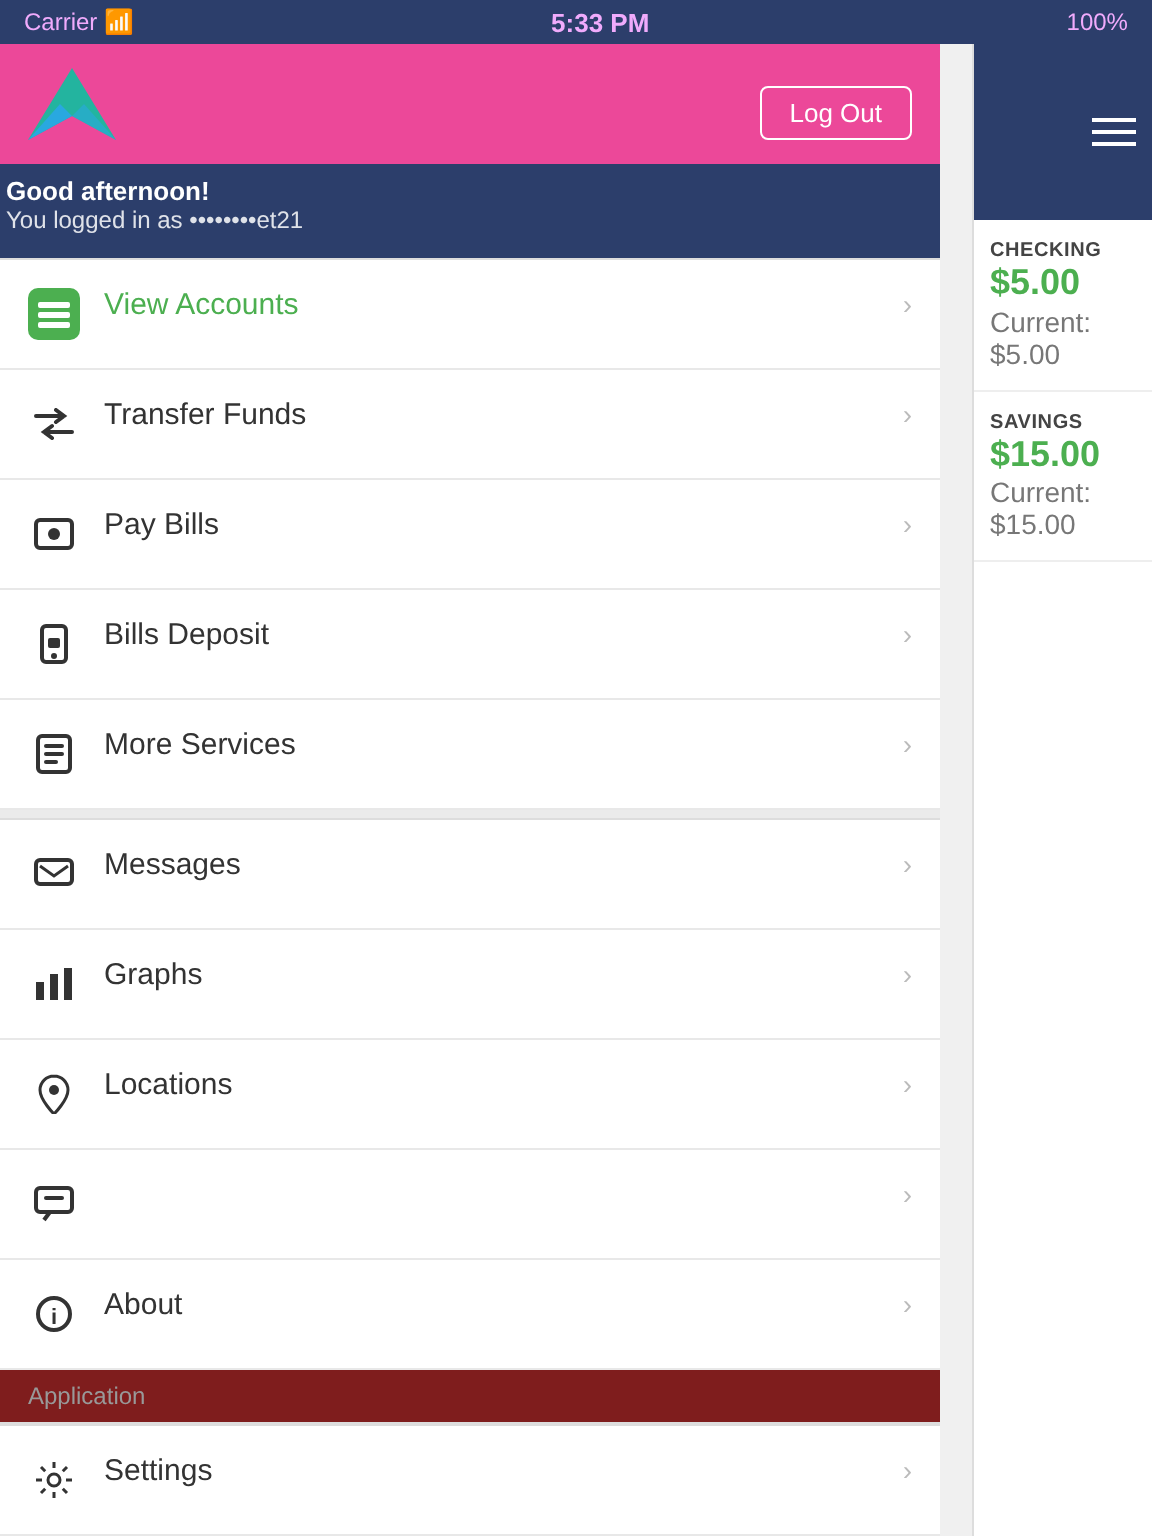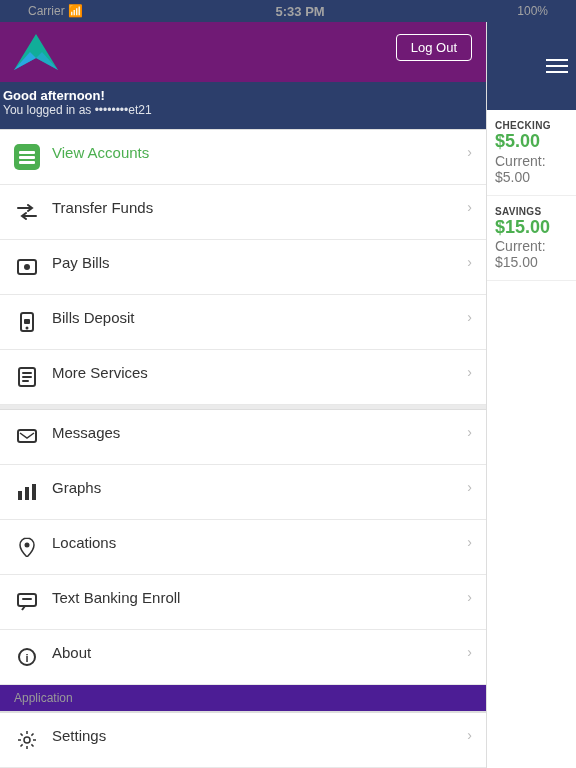--- a/index.html
+++ b/index.html
@@ -9,26 +9,26 @@
       font-family: -apple-system, BlinkMacSystemFont, 'Helvetica Neue', Arial, sans-serif;
       background: #f0f0f0;
       display: flex;
       flex-direction: column;
       overflow: hidden;
     }
 
     
     .status-bar {
       background: #2c3e6b;
-      color: #a3a3a3;
+      color: #f0abfc;
       font-size: 12px;
       display: flex;
       justify-content: space-between;
       align-items: center;
-      padding: 4px 28px;
+      padding: 4px 12px;
       height: 22px;
     }
     .status-bar .time { font-weight: 600; font-size: 13px; }
     .status-bar .right { display: flex; gap: 6px; align-items: center; }
 
     
     .app-container {
       display: flex;
       flex: 1;
       overflow: hidden;
@@ -38,25 +38,25 @@
     .nav-panel {
       flex: 1;
       background: #f5f5f5;
       display: flex;
       flex-direction: column;
       overflow: hidden;
     }
 
     
     .nav-header {
-      background: #701a75;
+      background: #ec4899;
       padding: 12px 14px;
       display: flex;
       justify-content: space-between;
-      align-items: flex-start;
+      align-items: flex-end;
     }
     .nav-header .logo {
       width: 44px;
       height: 36px;
     }
     .logout-btn {
       background: transparent;
       border: 1px solid white;
       color: white;
       padding: 5px 14px;
@@ -109,34 +109,35 @@
       border-radius: 5px;
       color: white;
     }
     .menu-item .chevron {
       position: absolute;
       right: 14px;
       color: #bbb;
       font-size: 14px;
     }
     .section-header {
-      background: #4c1d95;
+      background: #7f1d1d;
       padding: 6px 14px;
       font-size: 12px;
       color: #999;
       border-bottom: 1px solid #ddd;
     }
 
     
     .right-panel {
       width: 90px;
       background: white;
       border-left: 1px solid #ddd;
       display: flex;
       flex-direction: column;
+      margin-left: 16px;
     }
     .right-panel-header {
       background: #2c3e6b;
       padding: 10px 8px;
       display: flex;
       justify-content: flex-end;
       align-items: center;
       height: 88px;
     }
     .hamburger {
@@ -299,21 +300,20 @@
         <span class="chevron">›</span>
       </li>
       <li class="menu-item">
         <span class="icon">
           <svg width="20" height="18" viewBox="0 0 20 18" xmlns="http://www.w3.org/2000/svg">
             <rect x="1" y="1" width="18" height="12" rx="2" stroke="#333" stroke-width="2" fill="none"></rect>
             <path d="M5 17 L8 13" stroke="#333" stroke-width="2"></path>
             <rect x="5" y="5" width="10" height="2" rx="1" fill="#333"></rect>
           </svg>
         </span>
-        <span>Text Banking Enroll</span>
         <span class="chevron">›</span>
       </li>
       <li class="menu-item">
         <span class="icon">
           <svg width="18" height="18" viewBox="0 0 18 18" xmlns="http://www.w3.org/2000/svg">
             <circle cx="9" cy="9" r="8" stroke="#333" stroke-width="2" fill="none"></circle>
             <text x="9" y="14" text-anchor="middle" font-size="11" font-weight="bold" fill="#333">i</text>
           </svg>
         </span>
         <span>About</span>

